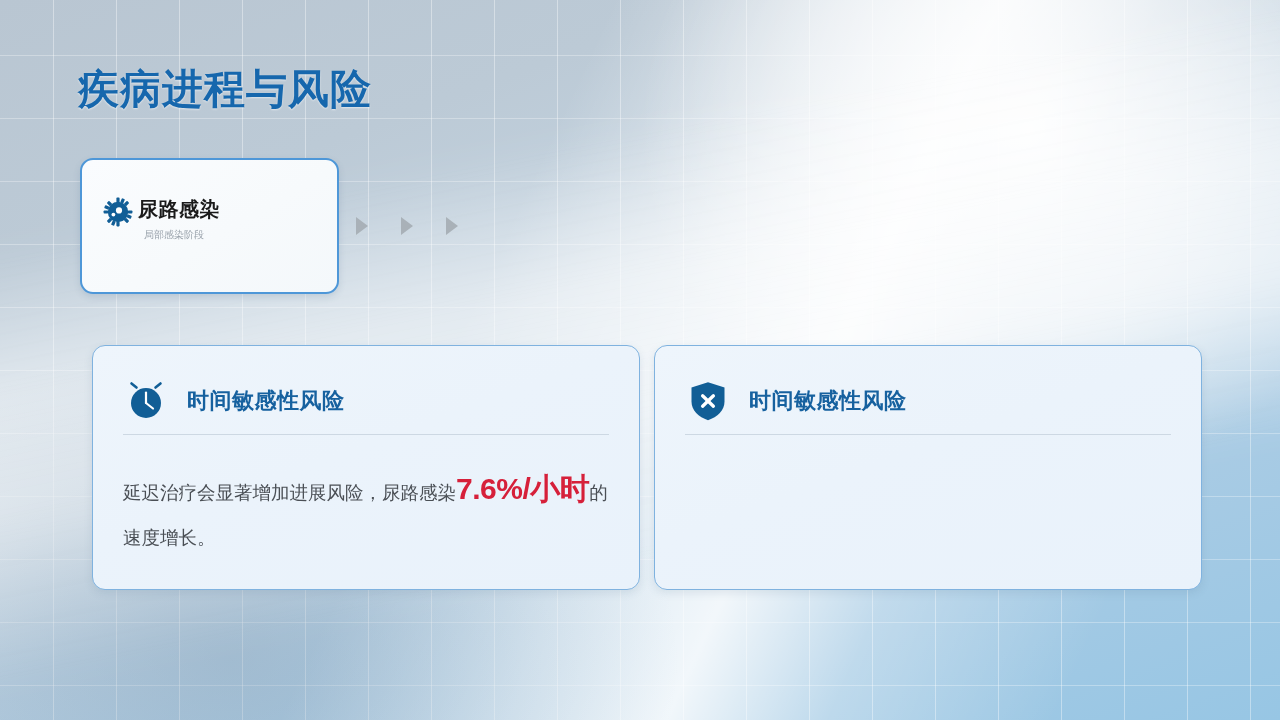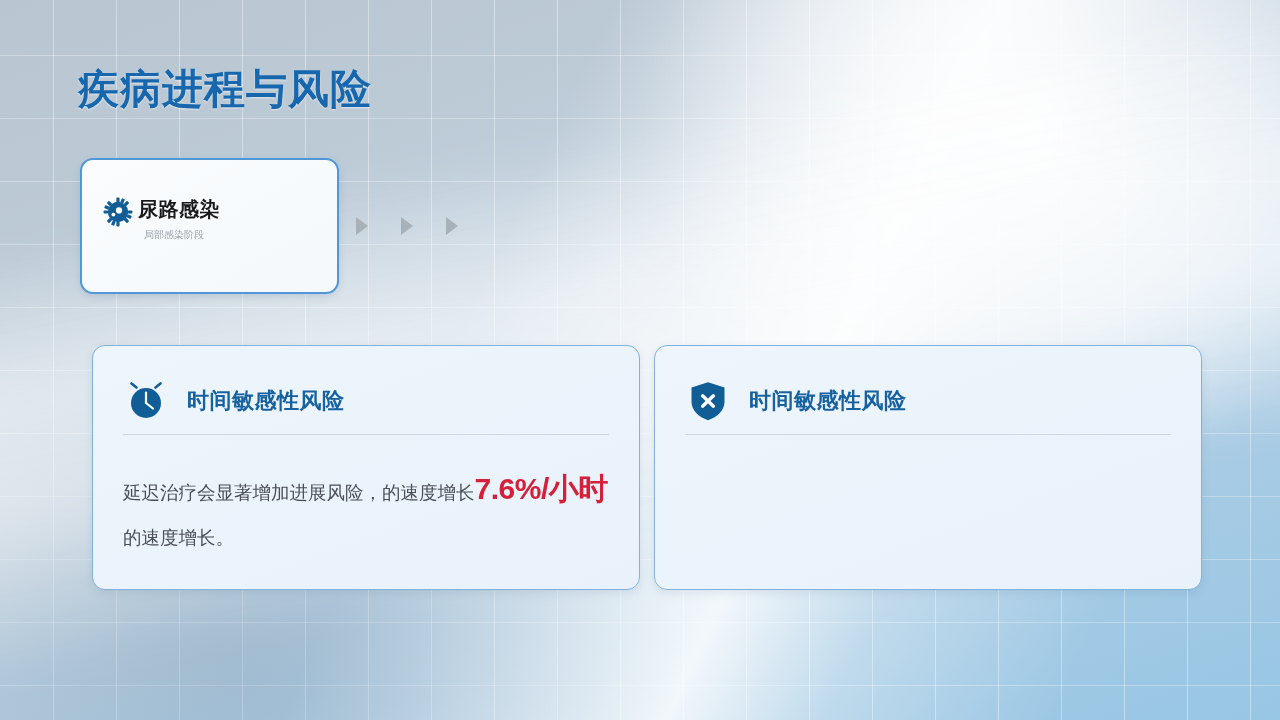--- a/index.html
+++ b/index.html
@@ -281,21 +281,21 @@
             <g stroke="#ffffff" stroke-width="2.2" stroke-linecap="round" fill="none">
               <line x1="23" y1="14.5" x2="23" y2="25"></line>
               <line x1="23" y1="25" x2="30" y2="30.5"></line>
             </g>
           </svg>
         </span>
         <span class="panel-title">时间敏感性风险</span>
       </div>
       <div class="divider"></div>
       <div class="panel-body">
-        <span>延迟治疗会显著增加进展风险，的速度增长</span><span class="hl">7.6%/小时</span><span>的速度增长。</span>
+        <span>延迟治疗会显著增加进展风险，尿路感染</span><span class="hl">7.6%/小时</span><span>的速度增长。</span>
       </div>
     </div>
 
     <div class="panel" id="panel-right">
       <div class="panel-head">
         <span class="panel-icon">
           <svg width="46" height="46" viewBox="0 0 46 46">
             <path d="M23 4.2 L39.5 9.6 V23.5 C39.5 32.5 32.5 38.8 23 42.3 C13.5 38.8 6.5 32.5 6.5 23.5 V9.6 Z" fill="#115e96"></path>
             <g stroke="#ffffff" stroke-width="3.3" stroke-linecap="round">
               <line x1="17.6" y1="17.8" x2="28.4" y2="28.2"></line>

